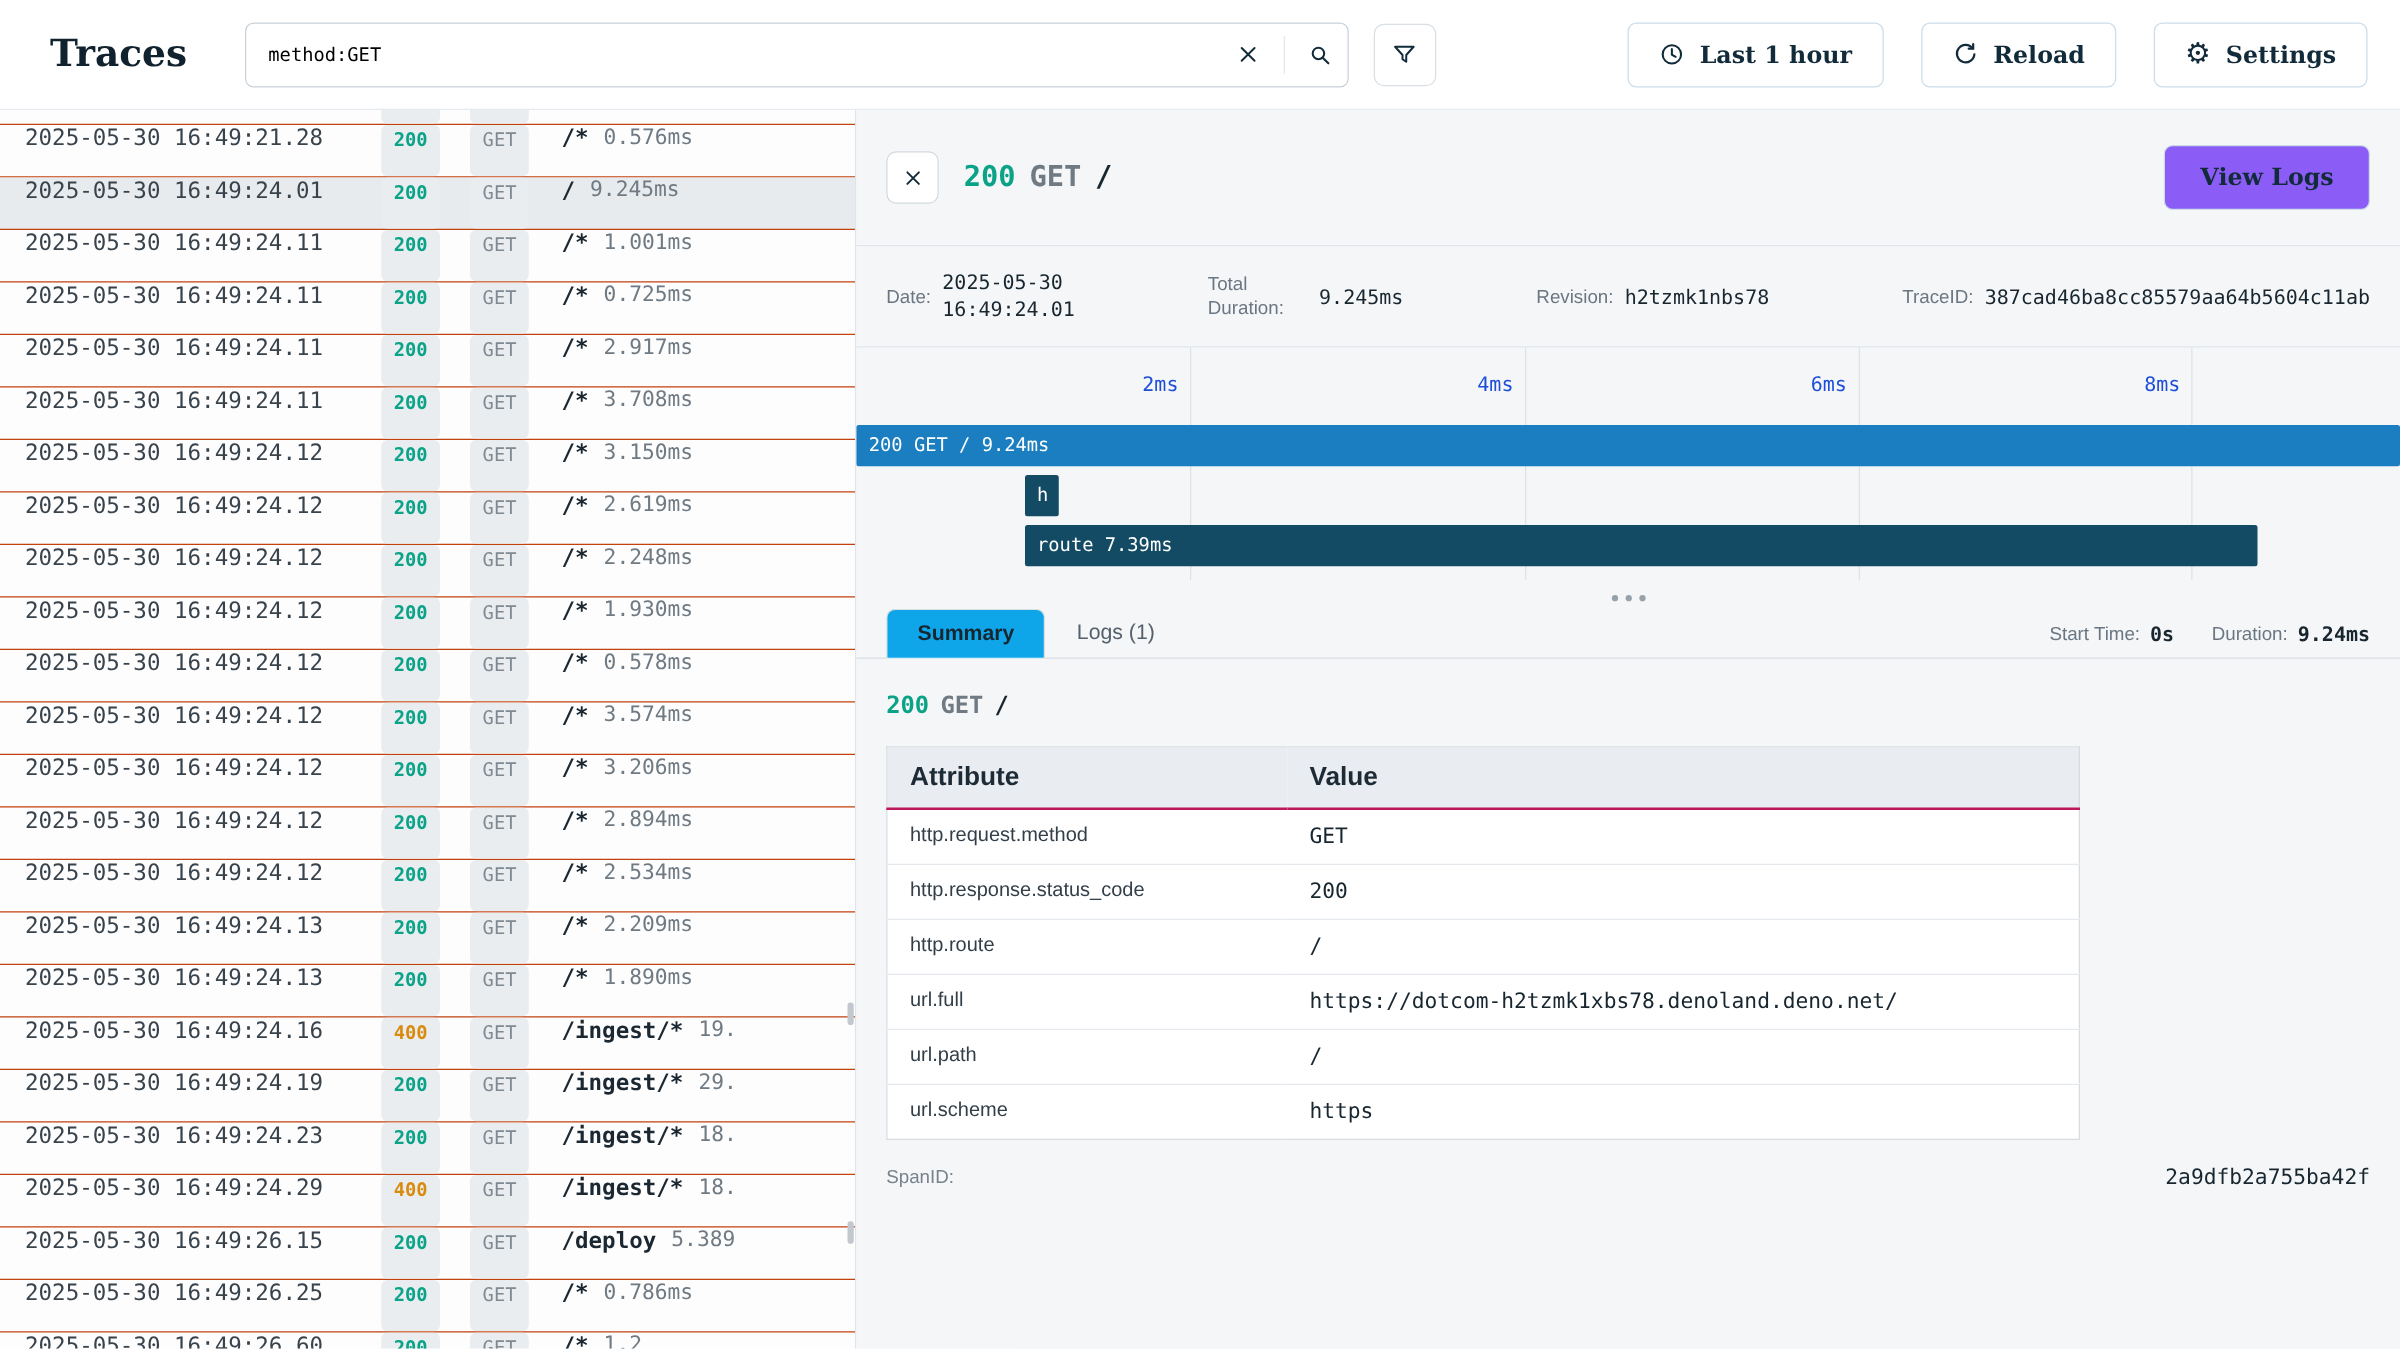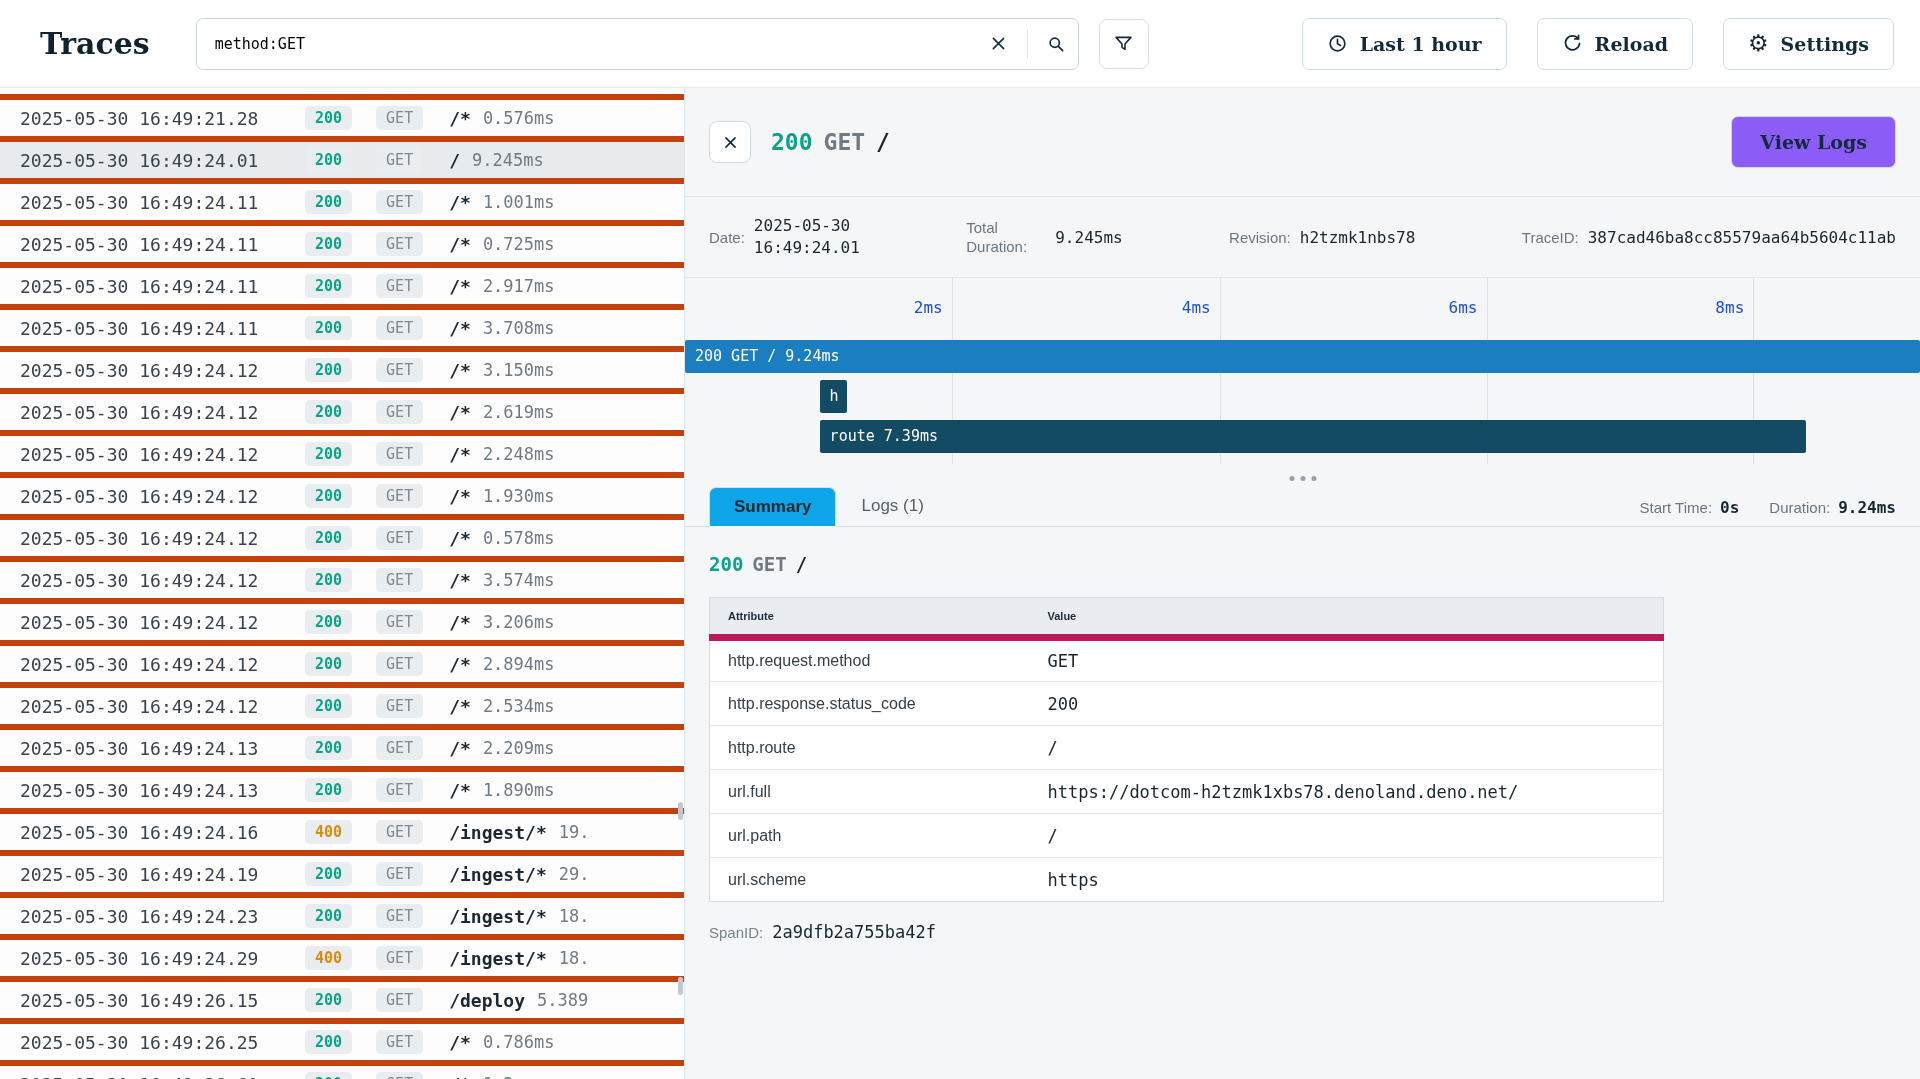--- a/index.html
+++ b/index.html
@@ -26,22 +26,22 @@
   .btn-icon { display:flex; align-items:center; justify-content:center; color:#122b3a; }
   .gear-glyph { font-family:"DejaVu Sans",sans-serif; font-size:23px; line-height:1; }
 
   
   .main { display:flex; height:991px; }
 
   
   .trace-list { width:685px; flex:none; background:#fdfdfe; border-right:1px solid #dfe4e8;
                 position:relative; overflow:hidden; }
   .trace-rows { height:100%; overflow:hidden; }
-  .trace-row { display:flex; align-items:center; height:42px; padding:0 10px 0 20px;
-               white-space:nowrap; overflow:hidden; border-bottom:6px solid #c2410c; cursor:pointer; }
+  .trace-row { display:flex; height:42px; padding:0 10px 0 20px;
+               white-space:nowrap; overflow:hidden; border-bottom:1px solid #c2410c; cursor:pointer; }
   .trace-row.selected { background:#e7ebee; }
   .trace-row.clip-top { margin-top:-30px; }
   .ts { width:285px; flex:none; font-family:"DejaVu Sans Mono",monospace; font-size:18px; color:#39434c; }
   .badge { flex:none; padding:3px 10px; border-radius:5px; background:#e9edf0;
            font-family:"DejaVu Sans Mono",monospace; font-size:15px; }
   .badge.status { margin-right:24px; font-weight:bold; }
   .badge.status.ok { color:#0aa387; }
   .badge.status.warn { color:#d98b0d; }
   .badge.method { margin-right:26px; color:#808a92; }
   .path { font-family:"DejaVu Sans Mono",monospace; font-size:18px; font-weight:600;
@@ -99,26 +99,26 @@
   .time-info { margin-left:auto; display:flex; gap:30px; align-items:center; padding-bottom:9px; }
   .ti { display:flex; align-items:center; gap:8px; }
   .ti .meta-value { font-weight:bold; }
 
   
   .summary { padding:26px 24px; overflow:hidden; }
   .summary-heading { display:flex; gap:9px; font-family:"DejaVu Sans Mono",monospace;
                      font-size:19px; font-weight:bold; margin-bottom:22px; }
   .attr-table { border-collapse:collapse; width:955px; background:#fff;
                 border:1px solid #d7dce1; }
-  .attr-table th { text-align:left; background:#e9ecf1; font-size:11px; font-weight:bold; color:#1d2b36;
-                   padding:12px 18px; border-bottom:7px solid #be185d; }
+  .attr-table th { text-align:left; background:#e9ecf1; font-size:21px; font-weight:bold; color:#1d2b36;
+                   padding:12px 18px; border-bottom:2px solid #be185d; }
   .attr-table td { padding:10px 18px; border-top:1px solid #e5e9ed; font-size:16px; height:44px; }
   .attr-table td.attr { color:#323e48; width:320px; }
   .attr-table td.val { font-family:"DejaVu Sans Mono",monospace; font-size:17px; color:#17262f; }
-  .spanid-line { margin-top:20px; display:flex; align-items:center; gap:9px; }
+  .spanid-line { margin-top:20px; display:flex; align-items:center; gap:9px;justify-content:space-between; }
   .spanid-label { font-size:15px; color:#76828c; }
   .spanid-value { font-family:"DejaVu Sans Mono",monospace; font-size:17px; color:#17262f; }
 
   svg { display:block; }
 </style>
 </head>
 <body>
 
 <div class="topbar">
   <div class="app-title">Traces</div>

